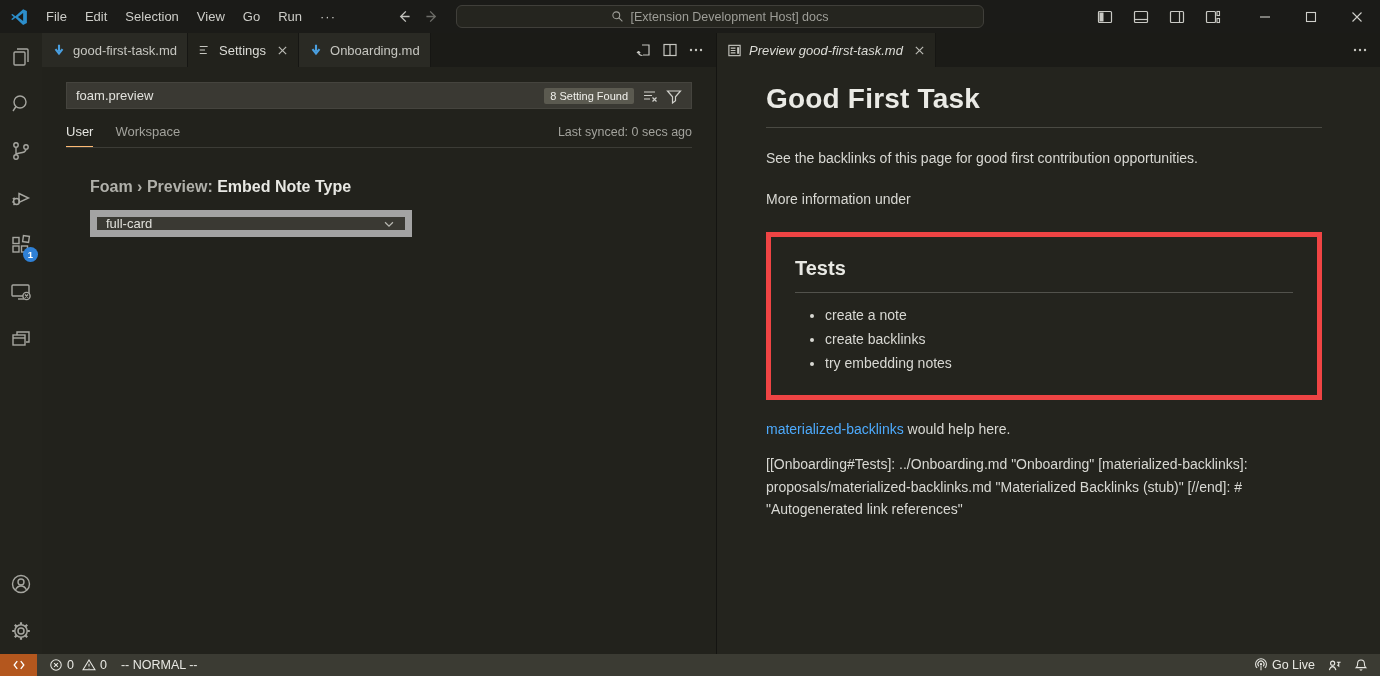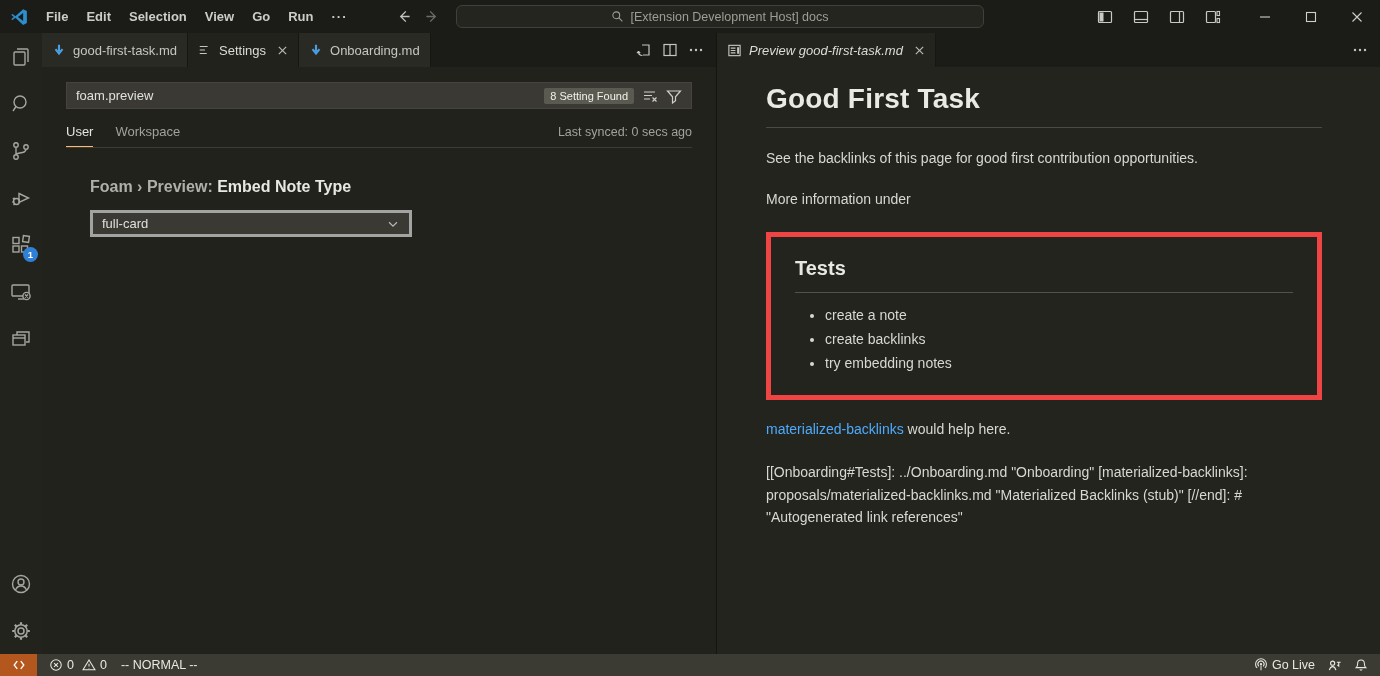--- a/index.html
+++ b/index.html
@@ -4,21 +4,21 @@
 <style>
   * { margin:0; padding:0; box-sizing:border-box; }
   html,body { width:1380px; height:676px; overflow:hidden; background:#111; }
   body { font-family:"Liberation Sans","DejaVu Sans",sans-serif; color:#d7d7d2; font-size:13px; }
   .window { position:relative; width:1380px; height:676px; background:#23231d; overflow:hidden; }
 
   
   .titlebar { position:absolute; top:0; left:0; right:0; height:33px; background:#1b1b18;
               display:flex; align-items:center; }
   .vscode-logo { width:20px; height:20px; margin:0 8px 0 9px; display:flex; align-items:center; justify-content:center; }
-  .menubar { display:flex; align-items:center; height:100%;font-weight:bold; }
+  .menubar { display:flex; align-items:center; height:100%; }
   .menu-item { padding:0 9px; height:24px; display:flex; align-items:center; color:#cdcdc8; cursor:default; border-radius:4px; }
   .menu-more { color:#cdcdc8; padding:0 9px; letter-spacing:1px; }
   .nav-arrows { position:absolute; left:396px; top:0; height:33px; display:flex; align-items:center; gap:14px; }
   .nav-arrow { color:#c3c3be; font-size:15px; }
   .nav-arrow.disabled { color:#6d6d68; }
   .command-center { position:absolute; left:456px; top:5px; width:528px; height:23px;
                     background:#25251f; border:1px solid #403f3a; border-radius:6px;
                     display:flex; align-items:center; justify-content:center; gap:6px;
                     color:#9e9e98; font-size:12.5px; }
   .win-icons { position:absolute; right:0; top:0; height:33px; display:flex; align-items:center; }
@@ -61,38 +61,38 @@
   .scope-row { display:flex; align-items:center; margin-top:14px; width:626px; position:relative; height:24px; }
   .scope-tab { margin-right:22px; padding-bottom:7px; color:#e6e6e1; }
   .scope-tab.selected { border-bottom:1px solid #fdba74; }
   .scope-tab.unselected { color:#a2a29c; border-bottom:none; }
   .last-synced { margin-left:auto; color:#a2a29c; font-size:12.5px; padding-bottom:7px; }
   .scope-divider { width:626px; height:1px; background:#3c3c36; }
   .setting-item { margin:30px 0 0 24px; }
   .setting-title { font-weight:bold; font-size:16px; }
   .setting-category { color:#b0b0aa; }
   .setting-name { color:#e8e8e3; }
-  .setting-select { margin-top:14px; width:322px; height:27px; background:#3a3933; border:3px solid #a3a3a3;
+  .setting-select { margin-top:14px; width:322px; height:27px; background:#3a3933; border:7px solid #a3a3a3;
                     display:flex; align-items:center; justify-content:space-between; padding:0 9px; color:#e0e0db; }
   .select-chevron { color:#b9b9b3; display:flex; }
 
   
   .preview-body { padding:16px 58px 0 49px; font-size:14px; color:#d8d8d3; }
   .md-h1 { font-size:28px; font-weight:600; color:#eaeae5; letter-spacing:.2px; }
   .md-hr { border:none; border-top:1px solid #4a4a43; margin:12px 0 0 0; }
   .md-p1 { margin-top:22px; }
   .md-p2 { margin-top:25px; }
   .note-card { margin-top:25px; border:5px solid #ef4444; padding:20px 24px 24px 24px; }
   .note-card h2 { font-size:20px; font-weight:bold; color:#e8e8e3; }
   .note-card hr { border:none; border-top:1px solid #52524c; margin:12px 0 2px 0; }
   .note-card ul { margin:14px 0 0 30px; }
   .note-card li { margin-top:8px; }
   .md-link-p { margin-top:21px; }
   .md-link { color:var(--link,#4daafc); text-decoration:none; }
-  .md-defs { margin-top:24px; line-height:22.5px; max-width:560px; }
+  .md-defs { margin-top:16px; line-height:22.5px; max-width:560px; }
 
   
   .statusbar { position:absolute; left:0; right:0; bottom:0; height:22px; background:#3b3b33;
                display:flex; align-items:center; font-size:12.5px; color:#e8e8e3; }
   .remote-indicator { width:37px; height:22px; background:var(--remote-orange,#b4571e); display:flex;
                       align-items:center; justify-content:center; color:#fff; }
   .sb-item { display:flex; align-items:center; gap:4px; padding:0 6px; height:22px; }
   .sb-left { display:flex; align-items:center; margin-left:6px; }
   .sb-right { margin-left:auto; display:flex; align-items:center; margin-right:6px; }
   .sb-mode { margin-left:8px; }

